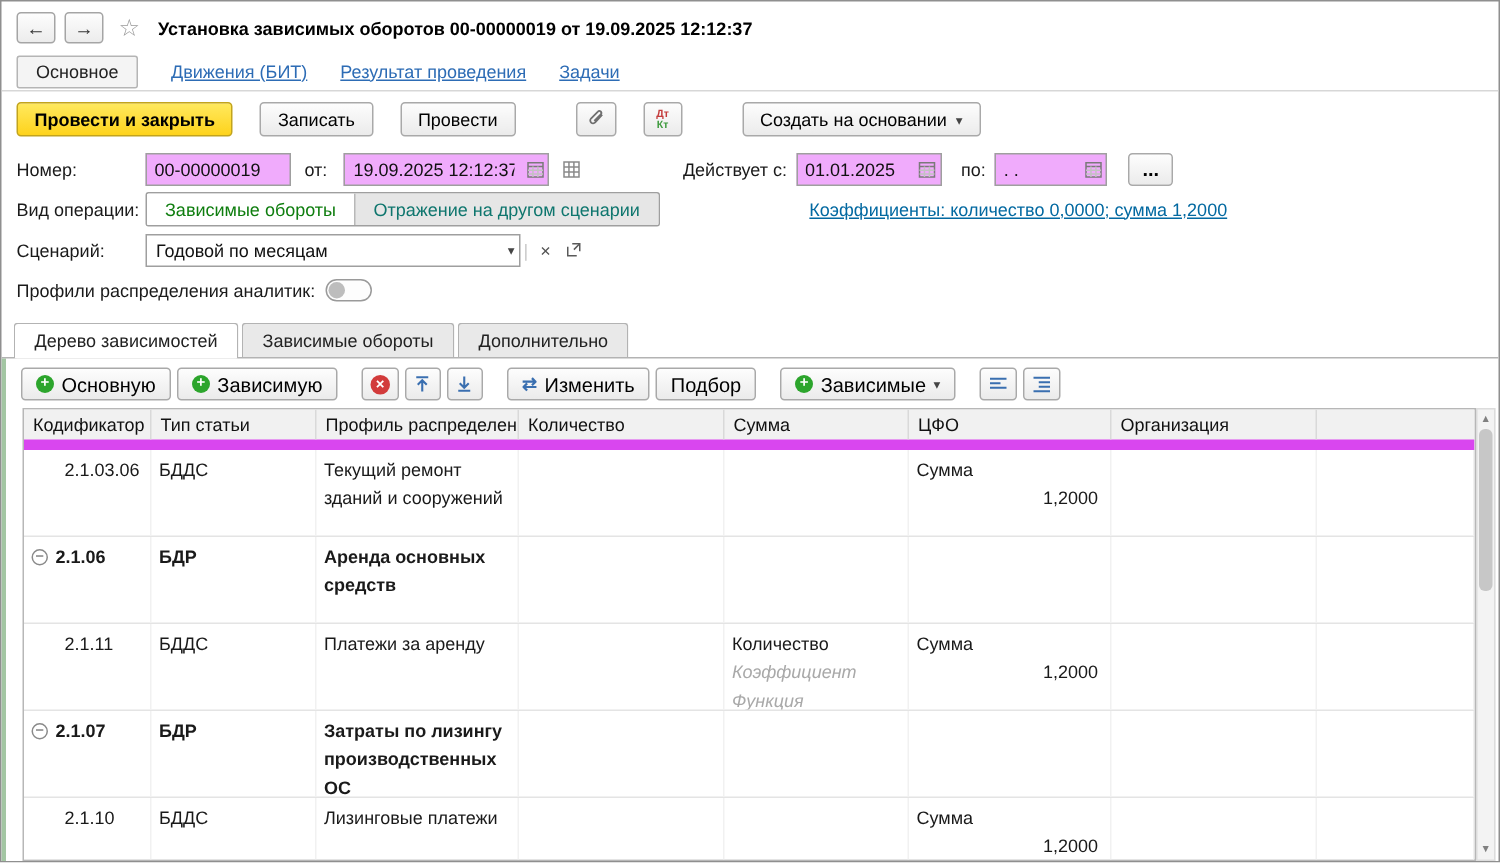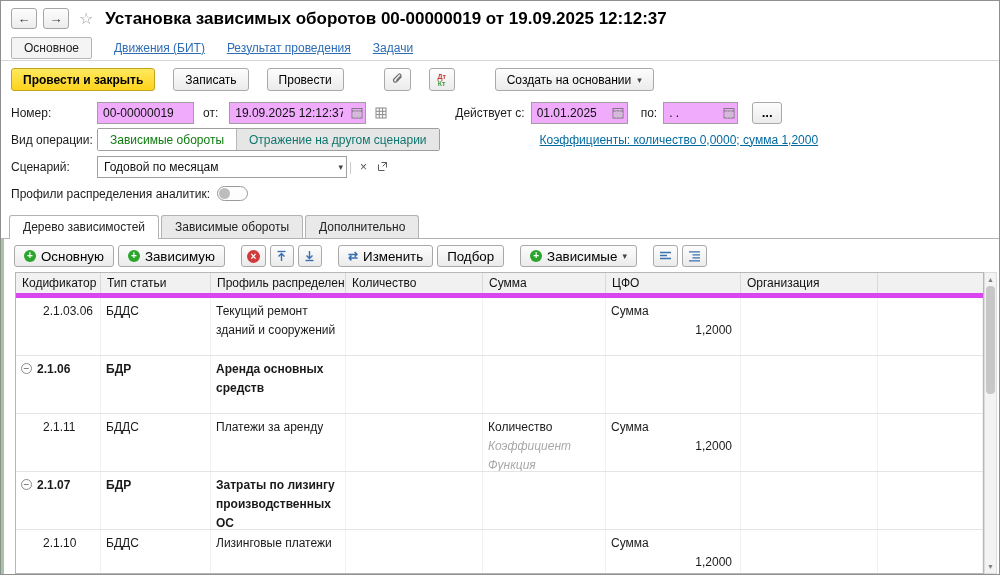--- a/index.html
+++ b/index.html
@@ -3,21 +3,21 @@
 <meta charset="utf-8">
 <style>
   * { margin:0; padding:0; box-sizing:border-box; }
   body { width:1000px; height:575px; font-family:"Liberation Sans", sans-serif; font-size:12px; color:#1a1a1a; background:#fff; }
   .window { width:1000px; height:575px; border:1px solid #8f8f8f; background:#fff; display:flex; flex-direction:column; overflow:hidden; }
 
   
   .titlebar { display:flex; align-items:center; gap:6px; padding:7px 10px 4px 10px; }
   .navbtn { width:26px; height:21px; border:1px solid #a5a5a5; border-radius:3px; background:linear-gradient(#fdfdfd,#ececec); font-size:13px; color:#333; cursor:pointer; display:inline-flex; align-items:center; justify-content:center; }
   .star { color:#9a9a9a; font-size:16px; margin:0 2px 0 4px; cursor:pointer; }
-  .title { font-size:17px; font-weight:bold; color:#000; margin-left:4px; white-space:nowrap; }
+  .title { font-size:12px; font-weight:bold; color:#000; margin-left:4px; white-space:nowrap; }
 
   
   .navtabs { display:flex; align-items:center; gap:22px; padding:2px 10px 0 10px; border-bottom:1px solid #d7d7d7; height:28px; }
   .navtab { border:1px solid #b5b5b5; background:#f4f4f4; padding:3px 12px; border-radius:2px; color:#222; cursor:pointer; }
   .navlink { color:#2d6cb5; text-decoration:underline; cursor:pointer; }
 
   
   .cmdbar { display:flex; align-items:center; gap:18px; padding:7px 10px 6px 10px; }
   .btn { display:inline-flex; align-items:center; gap:6px; padding:3px 11px; height:23px; background:linear-gradient(#fdfdfd,#ebebeb); border:1px solid #a9a9a9; border-radius:3px; font-size:12px; color:#000; cursor:pointer; white-space:nowrap; }
   .btn.primary { background:linear-gradient(#ffe95e,#fed31c); border-color:#c2a41d; font-weight:bold; }
@@ -61,21 +61,21 @@
   .tbtn { display:inline-flex; align-items:center; gap:5px; padding:2px 9px; height:22px; background:linear-gradient(#fdfdfd,#ebebeb); border:1px solid #a9a9a9; border-radius:3px; cursor:pointer; white-space:nowrap; }
   .tbtn.icononly { padding:2px 5px; min-width:24px; justify-content:center; }
   .plus { width:12px; height:12px; border-radius:50%; background:#2ca52c; color:#fff; font-size:10px; font-weight:bold; line-height:12px; text-align:center; flex:none; }
   .del { width:13px; height:13px; border-radius:50%; background:#d23b3b; color:#fff; font-size:10px; font-weight:bold; line-height:13px; text-align:center; }
   .swap { color:#3a6fb0; font-size:12px; font-weight:bold; }
   .gap10 { width:8px; }
 
   
   .gridwrap { flex:1; min-height:0; display:flex; margin:0 2px 0 11px; }
   .grid { flex:1; min-width:0; border:1px solid #b7b7b7; overflow:hidden; display:flex; flex-direction:column; background:#fff; }
-  .gridhead { display:grid; background:#f1f1f1; border-bottom:5px solid #d946ef; flex:none; }
+  .gridhead { display:grid; background:#f1f1f1; border-bottom:7px solid #d946ef; flex:none; }
   .hcell { padding:3px 6px; border-right:1px solid #d9d9d9; white-space:nowrap; overflow:hidden; color:#111; cursor:pointer; }
   .gridbody { flex:1; overflow:hidden; }
   .grow { display:grid; height:58px; border-bottom:1px solid #e4e4e4; cursor:default; background:#fff; }
   .cell { padding:4px 6px 0 5px; border-right:1px solid #f1f1f1; overflow:hidden; line-height:19px; }
   .cell.childindent { padding-left:27px; }
   .grow.bold .cell { font-weight:bold; }
   .treeicon { display:inline-block; width:11px; height:11px; border:1px solid #8a8a8a; border-radius:50%; line-height:9px; font-size:10px; text-align:center; color:#555; margin-right:5px; vertical-align:1px; cursor:pointer; font-weight:normal; }
   .qline { line-height:19px; }
   .qline.muted { color:#a9a9a9; font-style:italic; }
   .sumvalue { text-align:right; padding-right:2px; }

